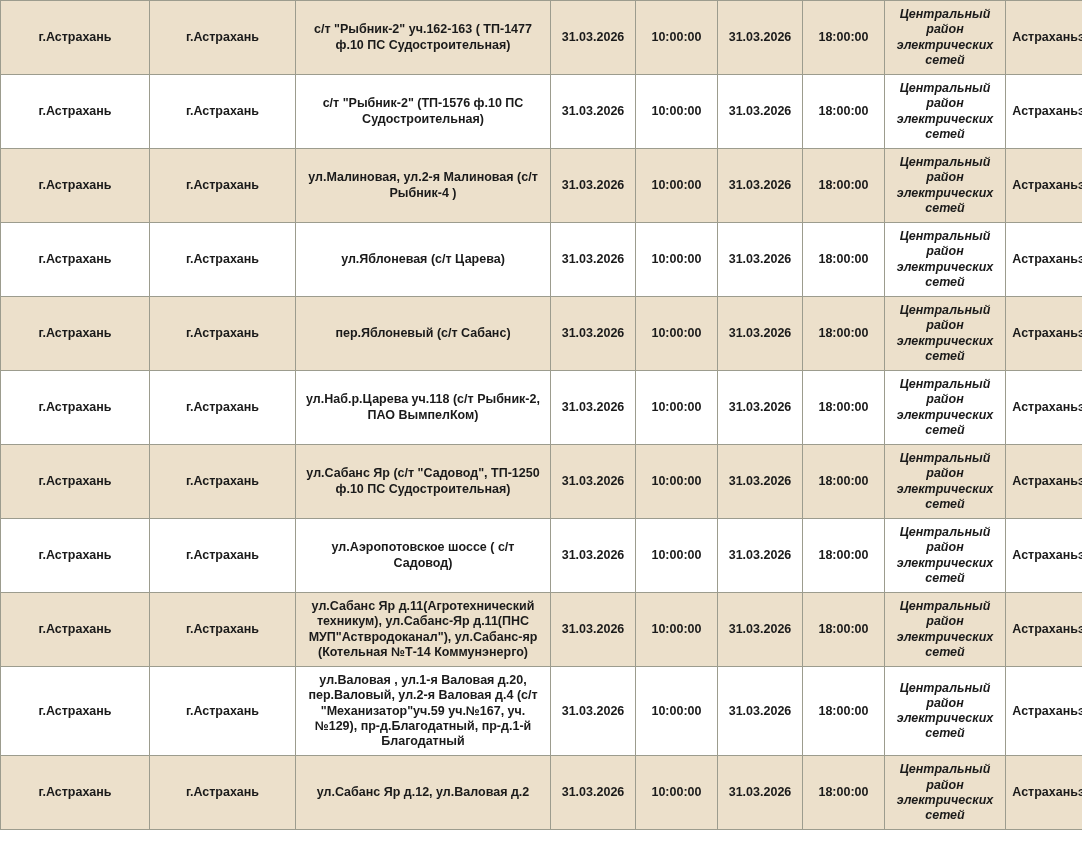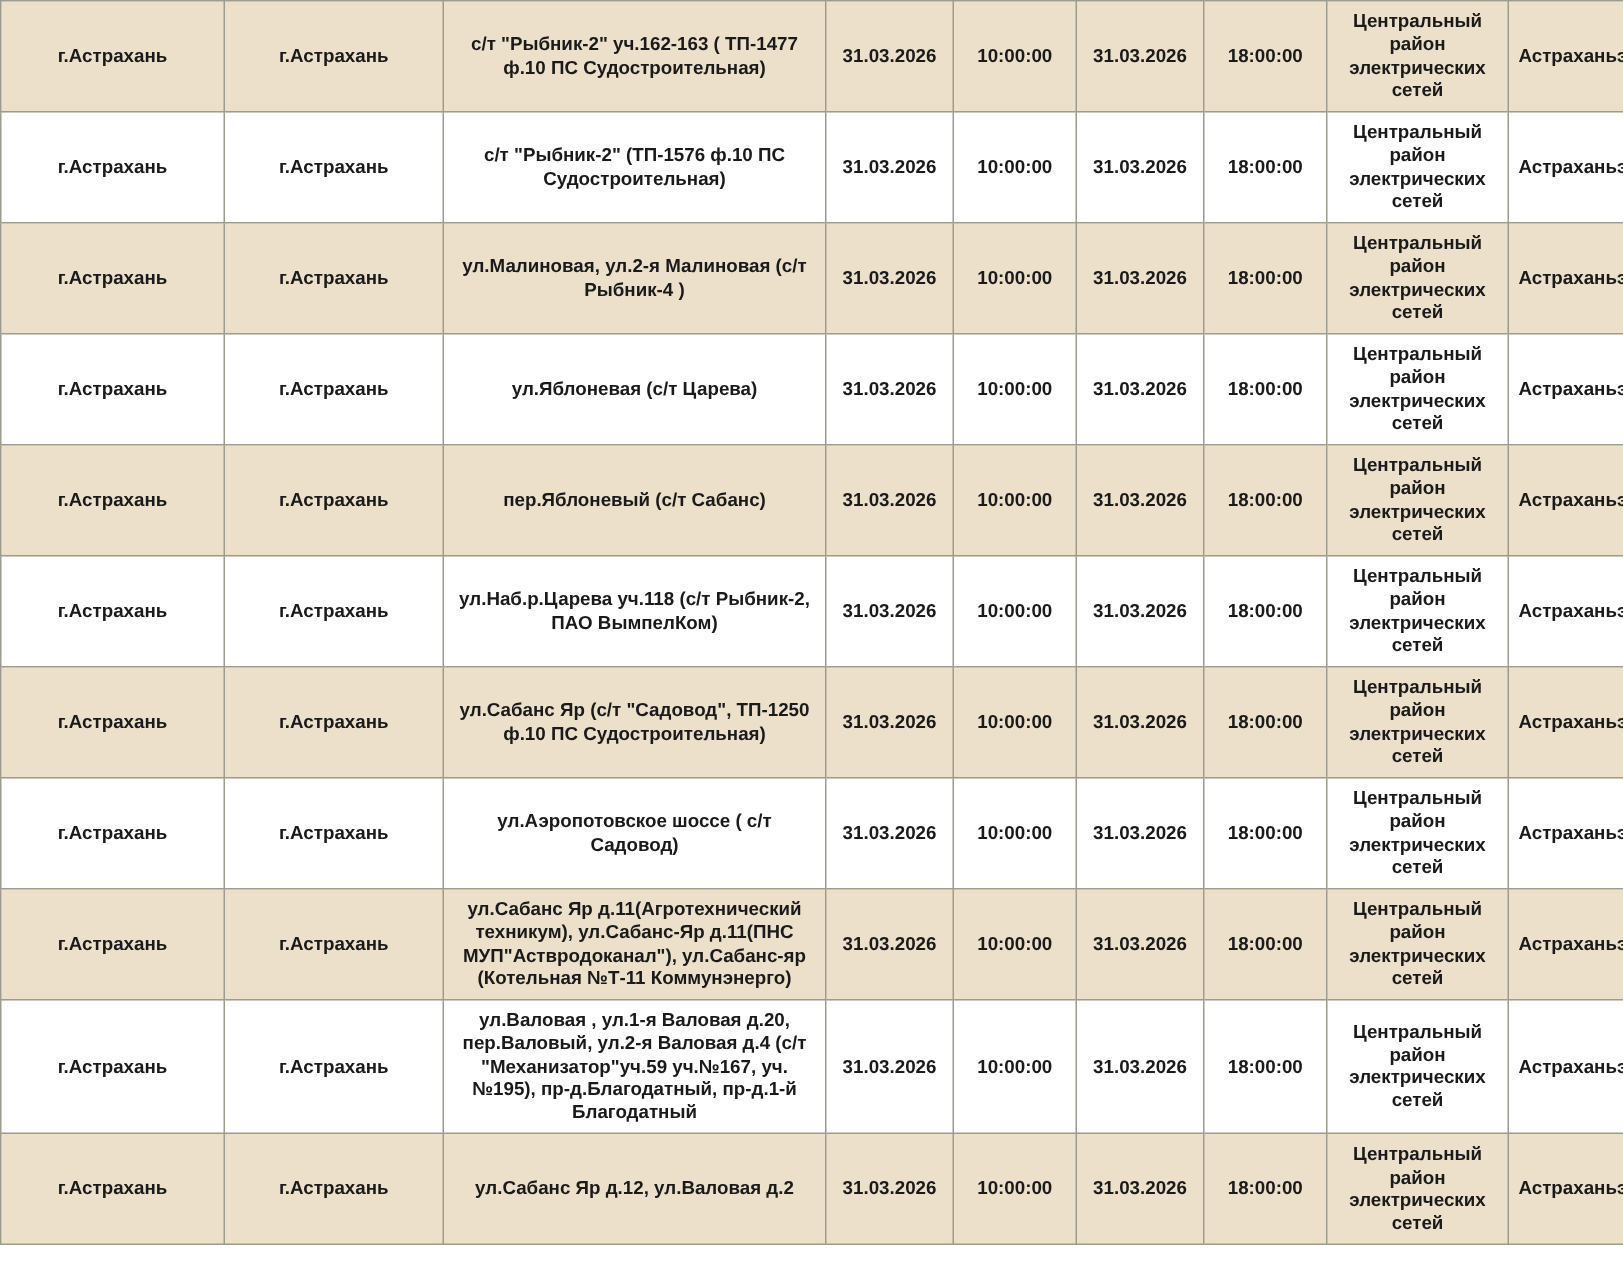--- a/index.html
+++ b/index.html
@@ -38,20 +38,21 @@
   col.c1 { width: 146px; }
   col.c2 { width: 255px; }
   col.c3 { width: 85px; }
   col.c4 { width: 82px; }
   col.c5 { width: 85px; }
   col.c6 { width: 82px; }
   col.c7 { width: 121px; }
   col.c8 { width: 121px; }
   td.cell-district {
     line-height: 1.18;
+    font-style: italic;
   }
 </style>
 </head>
 <body>
 
 <table class="outage-table">
   <colgroup>
     <col class="c0">
       <col class="c1">
       <col class="c2">
@@ -147,32 +148,32 @@
         <td>31.03.2026</td>
         <td>10:00:00</td>
         <td>31.03.2026</td>
         <td>18:00:00</td>
         <td class="cell-district">Центральный район электрических сетей</td>
         <td>Астраханьэнерго</td>
       </tr>
       <tr class="row-odd">
         <td>г.Астрахань</td>
         <td>г.Астрахань</td>
-        <td>ул.Сабанс Яр д.11(Агротехнический техникум), ул.Сабанс-Яр д.11(ПНС МУП"Аствродоканал"), ул.Сабанс-яр (Котельная №Т-11 Коммунэнерго)</td>
+        <td>ул.Сабанс Яр д.11(Агротехнический техникум), ул.Сабанс-Яр д.11(ПНС МУП"Аствродоканал"), ул.Сабанс-яр (Котельная №Т-14 Коммунэнерго)</td>
         <td>31.03.2026</td>
         <td>10:00:00</td>
         <td>31.03.2026</td>
         <td>18:00:00</td>
         <td class="cell-district">Центральный район электрических сетей</td>
         <td>Астраханьэнерго</td>
       </tr>
       <tr class="row-even">
         <td>г.Астрахань</td>
         <td>г.Астрахань</td>
-        <td>ул.Валовая , ул.1-я Валовая д.20, пер.Валовый, ул.2-я Валовая д.4 (с/т "Механизатор"уч.59 уч.№167, уч.№195), пр-д.Благодатный, пр-д.1-й Благодатный</td>
+        <td>ул.Валовая , ул.1-я Валовая д.20, пер.Валовый, ул.2-я Валовая д.4 (с/т "Механизатор"уч.59 уч.№167, уч.№129), пр-д.Благодатный, пр-д.1-й Благодатный</td>
         <td>31.03.2026</td>
         <td>10:00:00</td>
         <td>31.03.2026</td>
         <td>18:00:00</td>
         <td class="cell-district">Центральный район электрических сетей</td>
         <td>Астраханьэнерго</td>
       </tr>
       <tr class="row-odd">
         <td>г.Астрахань</td>
         <td>г.Астрахань</td>

